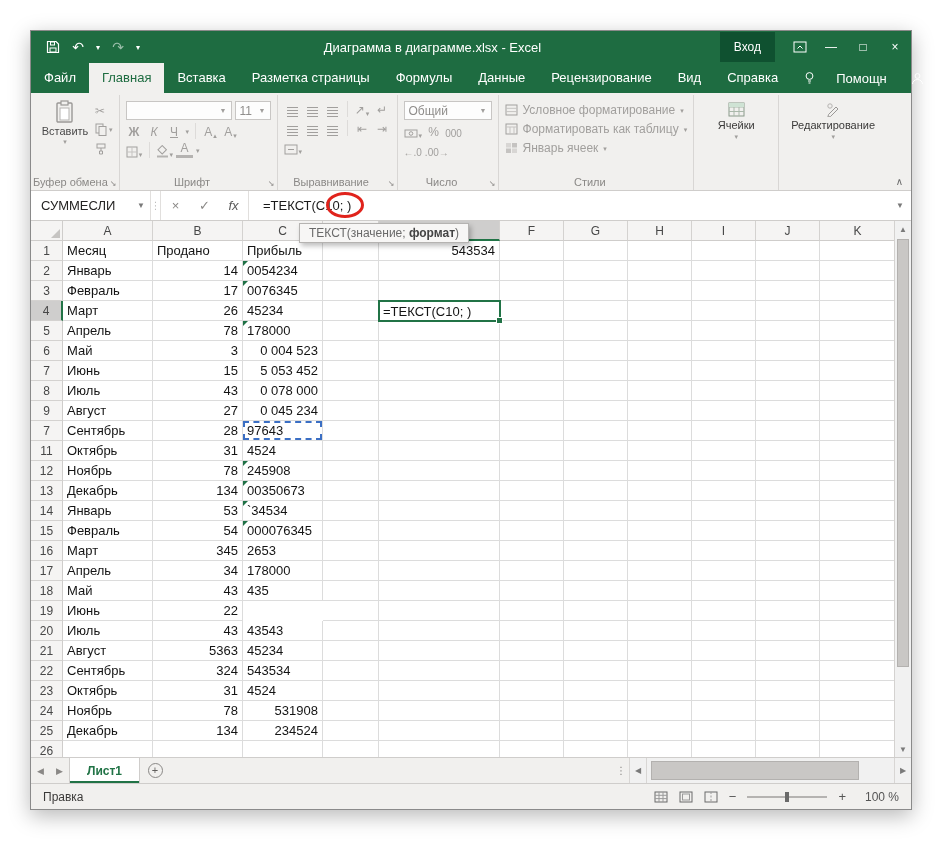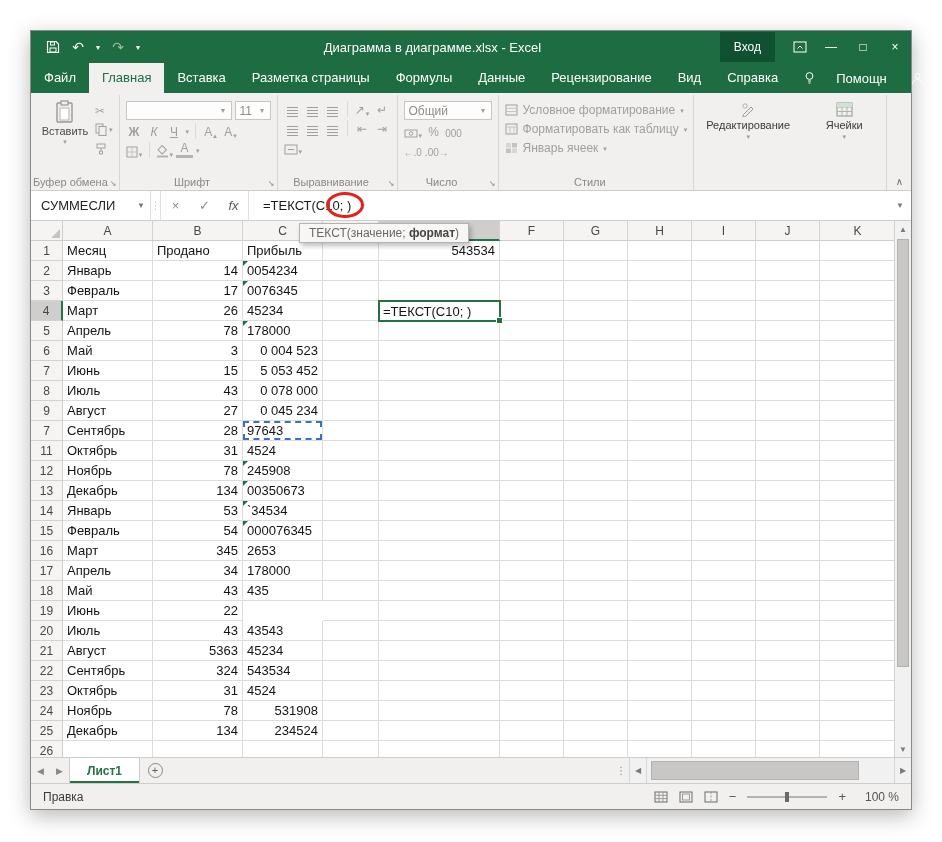--- a/index.html
+++ b/index.html
@@ -362,39 +362,39 @@
               <rect x="1" y="6.5" width="5" height="4.5" fill="#c5c3c1"></rect>
               <rect x="7" y="6.5" width="5" height="4.5" fill="#d8d6d4"></rect>
             </svg>
           <span>Январь ячеек</span>
             <span class="marr">▾</span>
         </div>
       </div>
       <div class="glabel">Стили</div>
     </div>
 
-    <div class="rgroup" style="border-right:none">
-      <div class="bigbtn" style="width:96px">
-        <svg width="15" height="15" viewBox="0 0 15 15">
-            <path d="M2.5 12.5 l7.5-7.5 2 2 -7.5 7.5 -2.6 .6 z" fill="none" stroke="#9a9896"></path>
-            <circle cx="4" cy="4" r="2.2" fill="none" stroke="#b5b3b1"></circle>
-          </svg>
-        <span>Редактирование</span>
-        <span class="marr">▾</span>
-      </div>
-    </div>
-
     <div class="rgroup">
       <div class="bigbtn">
         <svg width="17" height="15" viewBox="0 0 17 15">
             <rect x="1" y="1" width="15" height="13" fill="none" stroke="#8a9a8a"></rect>
             <path d="M1 5 h15 M1 9.5 h15 M6 1 v13 M11 1 v13" stroke="#aab8aa"></path>
             <rect x="1" y="1" width="15" height="4" fill="#cfe3d4"></rect>
           </svg>
         <span>Ячейки</span>
+        <span class="marr">▾</span>
+      </div>
+    </div>
+
+    <div class="rgroup" style="border-right:none">
+      <div class="bigbtn" style="width:96px">
+        <svg width="15" height="15" viewBox="0 0 15 15">
+            <path d="M2.5 12.5 l7.5-7.5 2 2 -7.5 7.5 -2.6 .6 z" fill="none" stroke="#9a9896"></path>
+            <circle cx="4" cy="4" r="2.2" fill="none" stroke="#b5b3b1"></circle>
+          </svg>
+        <span>Редактирование</span>
         <span class="marr">▾</span>
       </div>
     </div>
 
     <div class="collapse">∧</div>
   </div>
 
   <div class="fbar">
     <div class="namebox">
       <span>СУММЕСЛИ</span>

